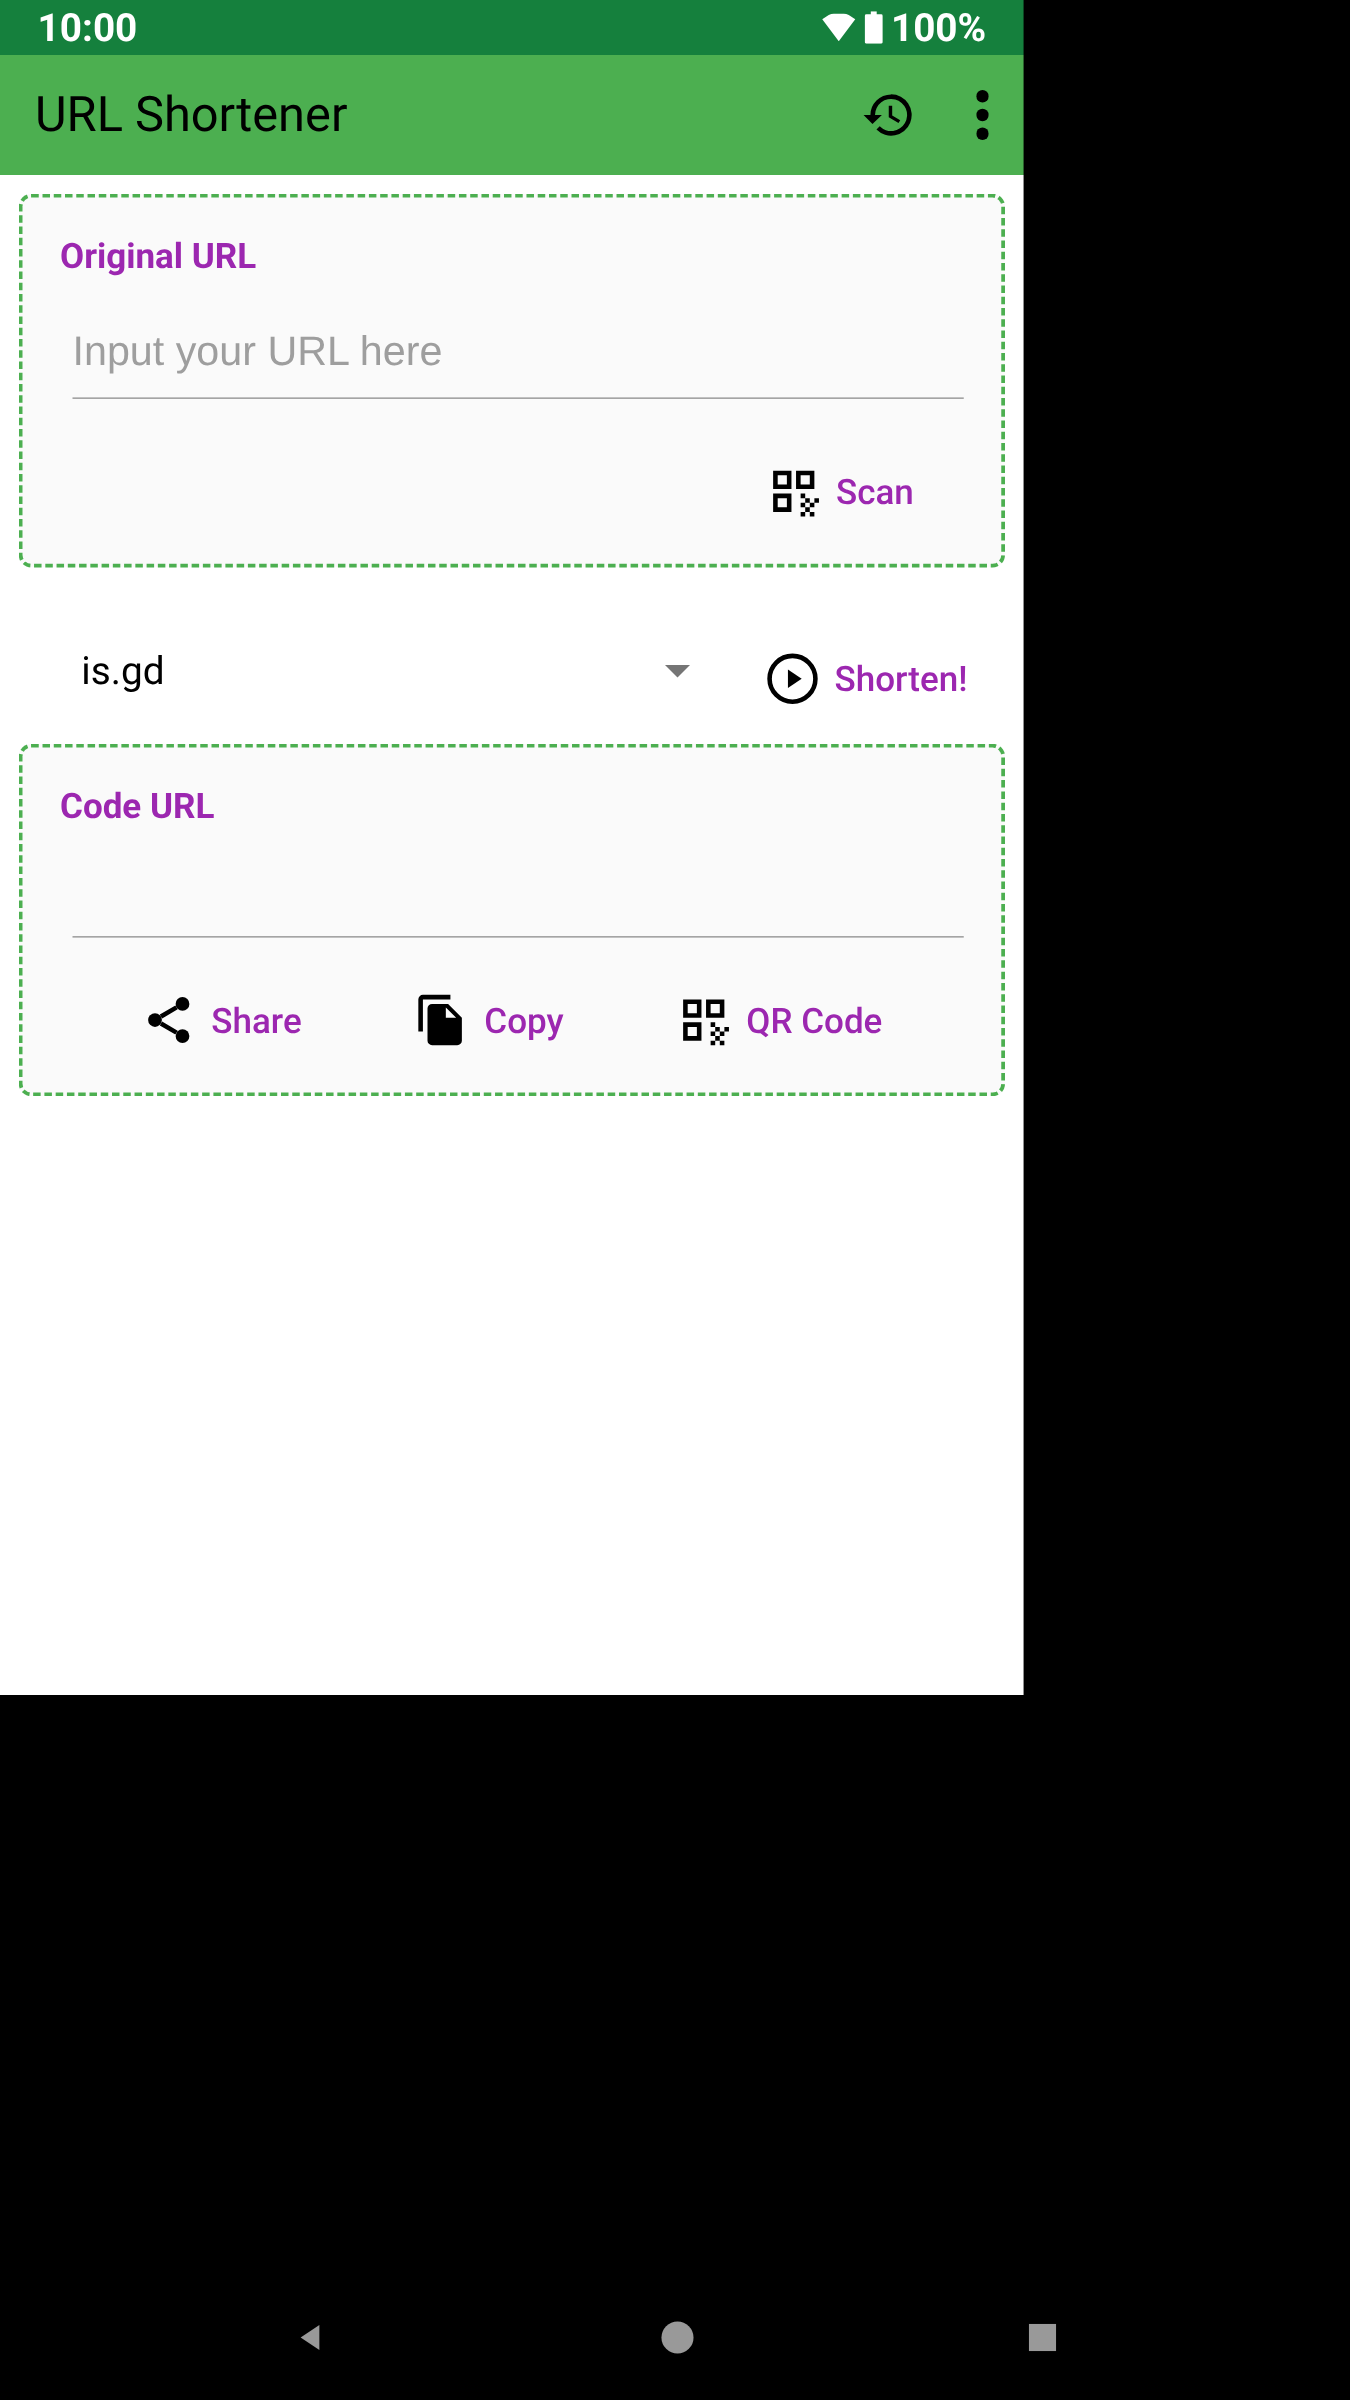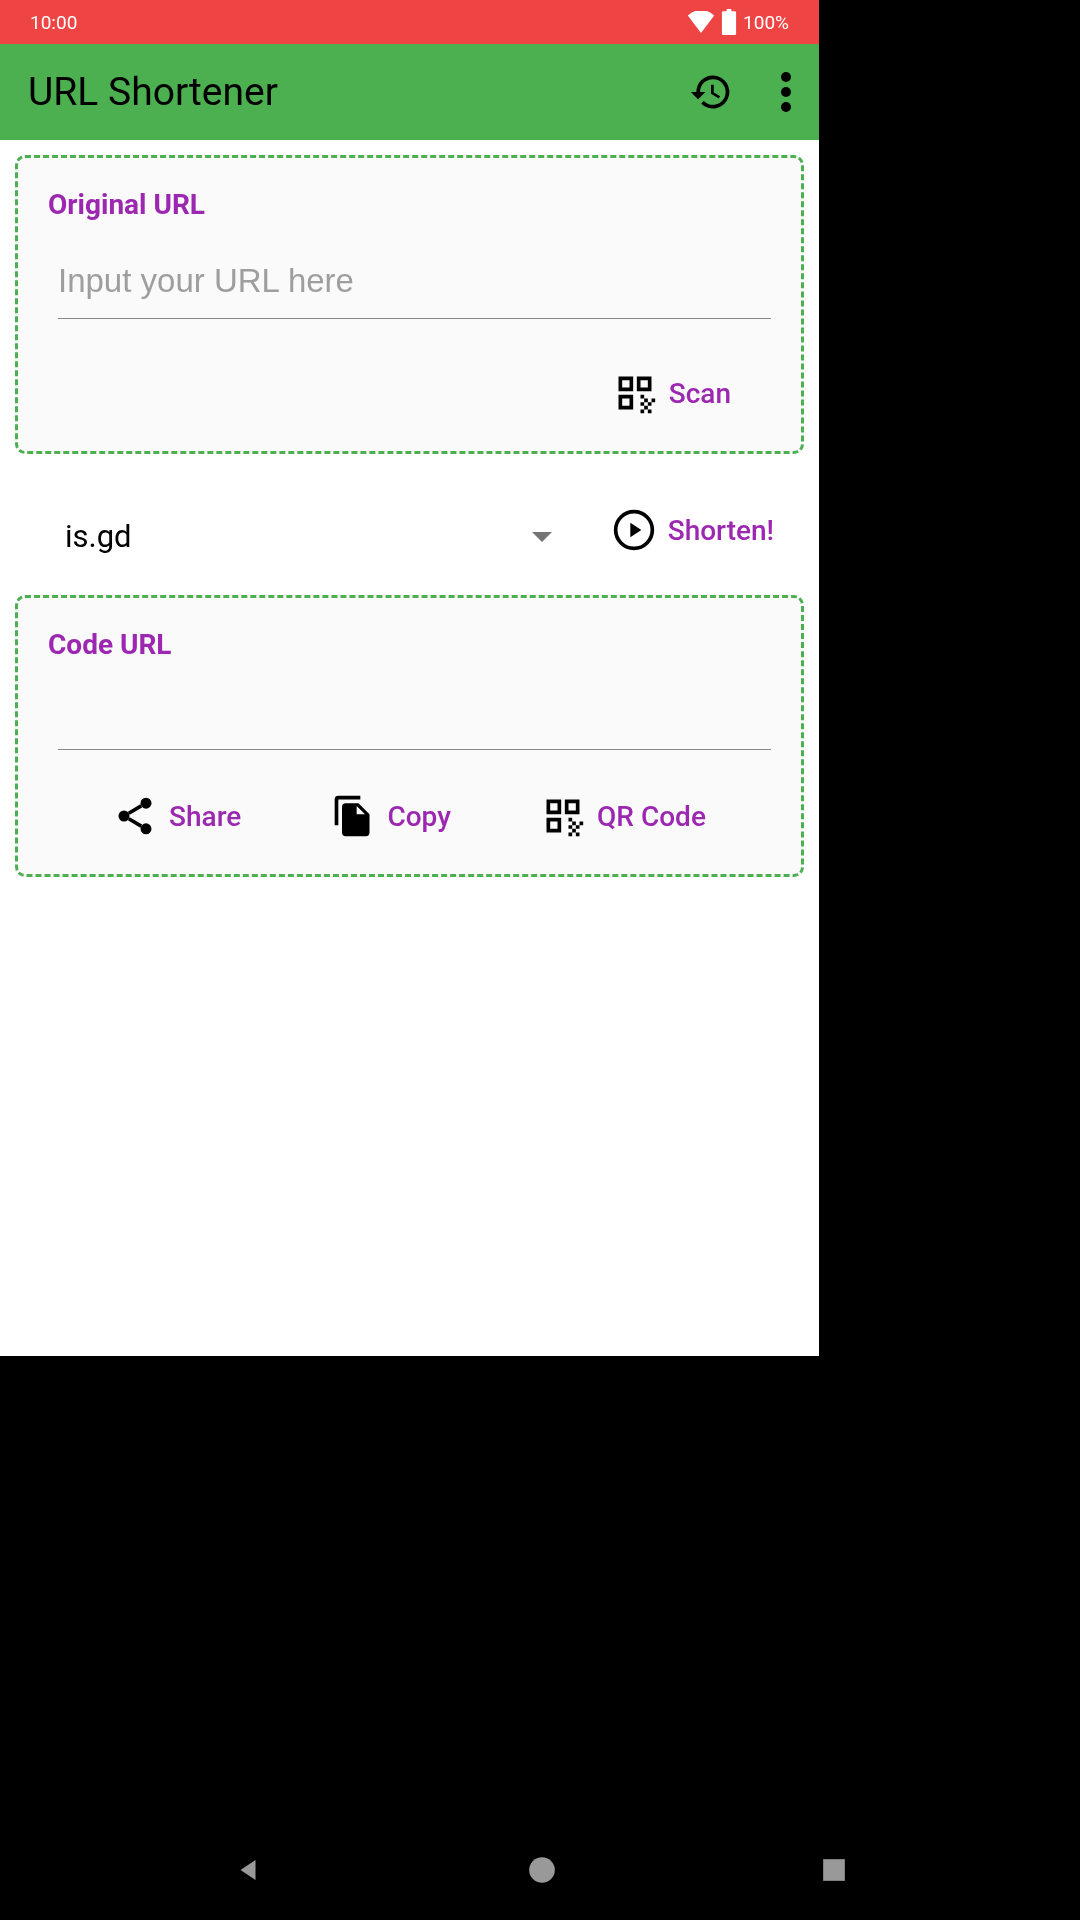--- a/index.html
+++ b/index.html
@@ -1,27 +1,27 @@
 <!DOCTYPE html>
 <html><head>
   <meta charset="utf-8">
   <style>
     * { margin: 0; padding: 0; box-sizing: border-box; }
     html, body { width: 819px; height: 1456px; font-family: Roboto, Arial, sans-serif; overflow: hidden; background: #000; }
     
     .status-bar {
       height: 44px;
-      background: #ef4444;
+      background: #15803d;
       display: flex;
       align-items: center;
       justify-content: space-between;
       padding: 0 30px;
       color: #fff;
-      font-size: 19px;
-      font-weight: 400;
+      font-size: 31px;
+      font-weight: 700;
     }
     .status-right { display: flex; align-items: center; gap: 6px; }
     
     .app-bar {
       height: 96px;
       background: #4caf50;
       display: flex;
       align-items: center;
       justify-content: space-between;
       padding: 0 28px;
@@ -75,21 +75,21 @@
       color: #9c27b0;
       font-size: 28px;
       font-weight: 500;
       cursor: pointer;
       min-width: 100px;
     }
     .icon-btn-row { display: flex; justify-content: space-around; margin-top: 44px; padding: 0 20px; }
     
     .middle-row {
       display: flex;
-      align-items: flex-start;
+      align-items: flex-end;
       padding: 24px 30px 30px 30px;
       gap: 40px;
     }
     .dropdown {
       display: flex;
       align-items: center;
       justify-content: space-between;
       flex: 1;
       font-size: 31px;
       color: #000;

